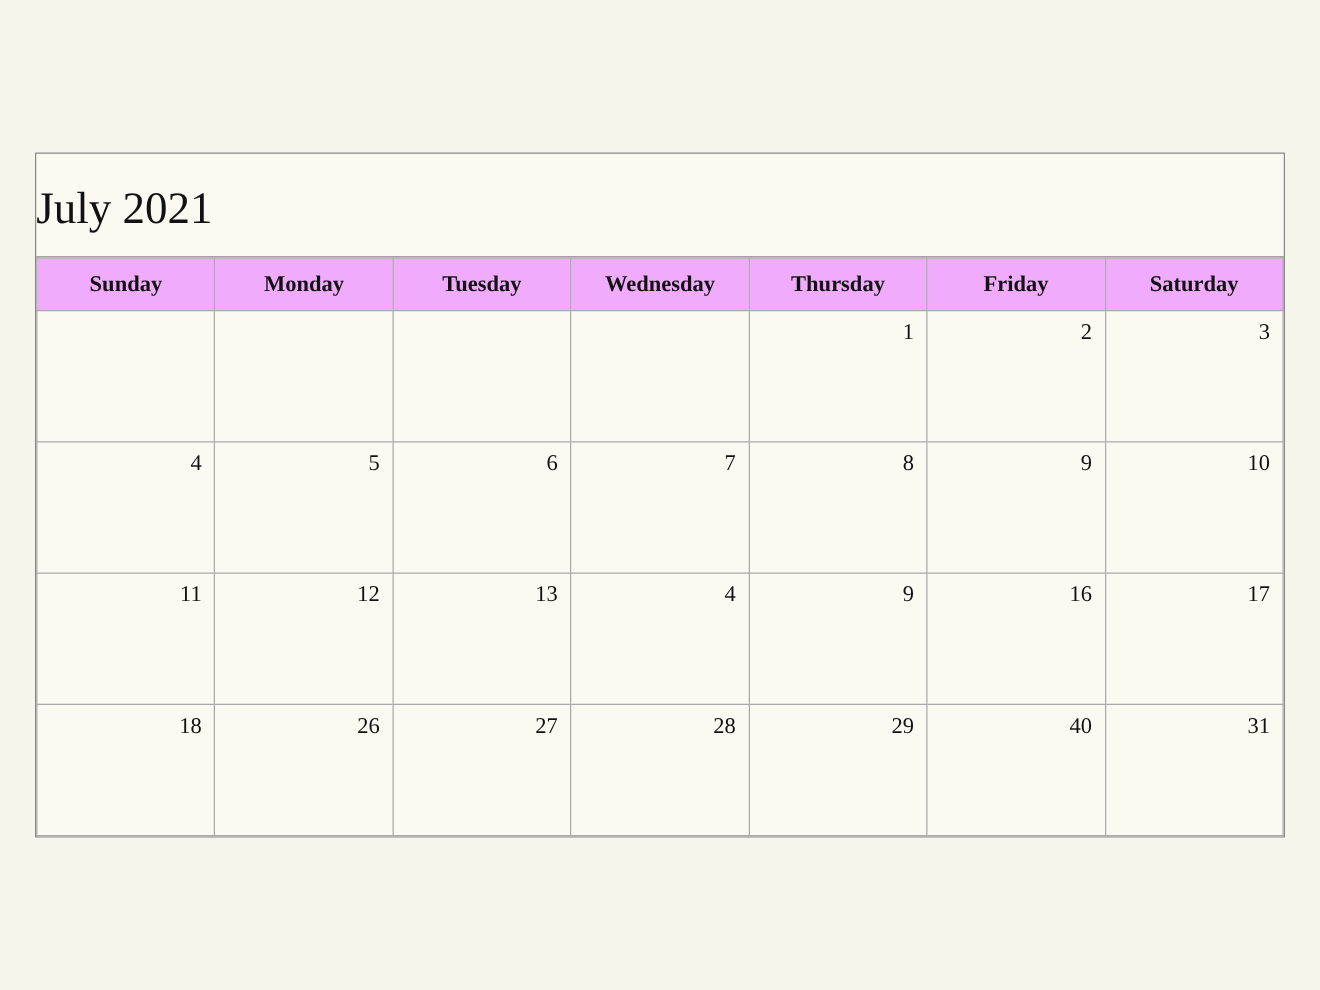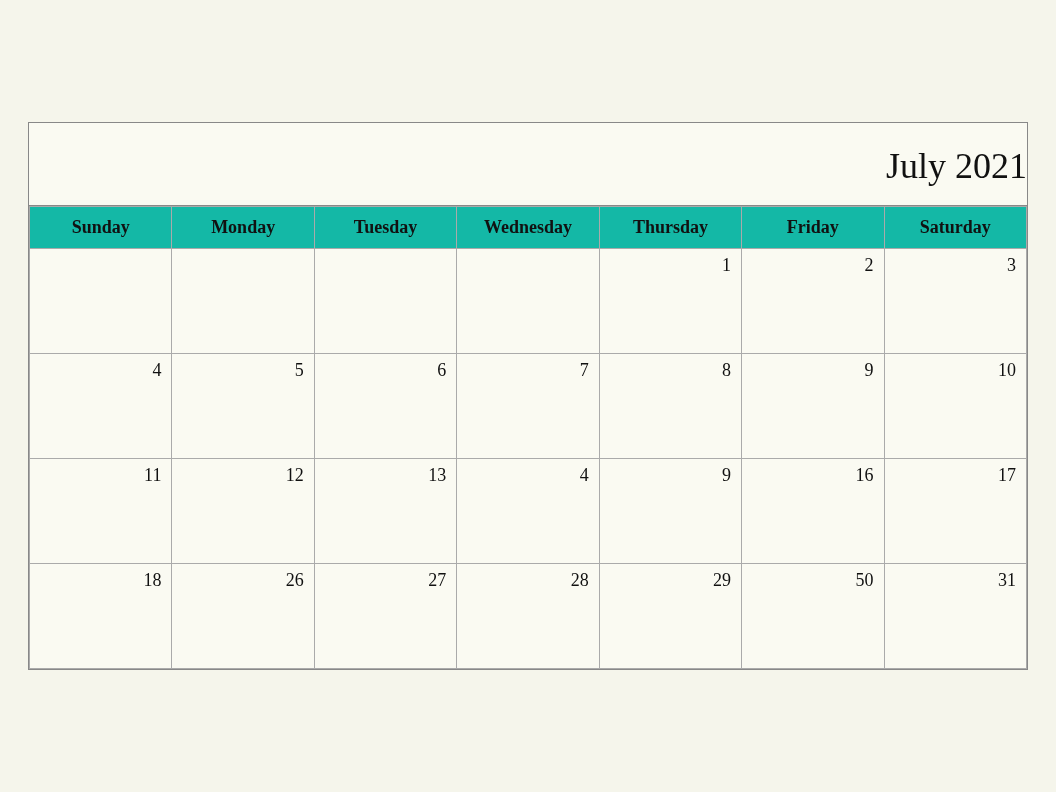--- a/index.html
+++ b/index.html
@@ -18,42 +18,42 @@
     }
 
     .calendar-container {
       background-color: #fafaf2;
       border: 1.5px solid #888;
       width: 1000px;
       margin: 20px auto;
     }
 
     .calendar-title {
-      text-align: right;
+      text-align: left;
       font-size: 36px;
       font-weight: normal;
       padding: 22px 0 18px 0;
       border-bottom: 1.5px solid #888;
       color: #111;
       font-family: Georgia, serif;
     }
 
     .calendar-grid {
       width: 100%;
       border-collapse: collapse;
     }
 
     .calendar-grid th {
       border: 1px solid #aaa;
       text-align: center;
       font-weight: bold;
       font-size: 18px;
       padding: 10px 0;
       color: #111;
-      background-color: #14b8a6;
+      background-color: #f0abfc;
       font-family: Georgia, serif;
     }
 
     .calendar-grid td {
       border: 1px solid #aaa;
       width: calc(100% / 7);
       height: 105px;
       vertical-align: top;
       text-align: right;
       padding: 6px 10px 0 0;
@@ -119,18 +119,18 @@
           <td>9</td>
           <td>16</td>
           <td>17</td>
         </tr>
         <tr>
           <td>18</td>
           <td>26</td>
           <td>27</td>
           <td>28</td>
           <td>29</td>
-          <td>50</td>
+          <td>40</td>
           <td>31</td>
         </tr>
       </tbody>
   </table>
 </div>
 
 </body></html>

